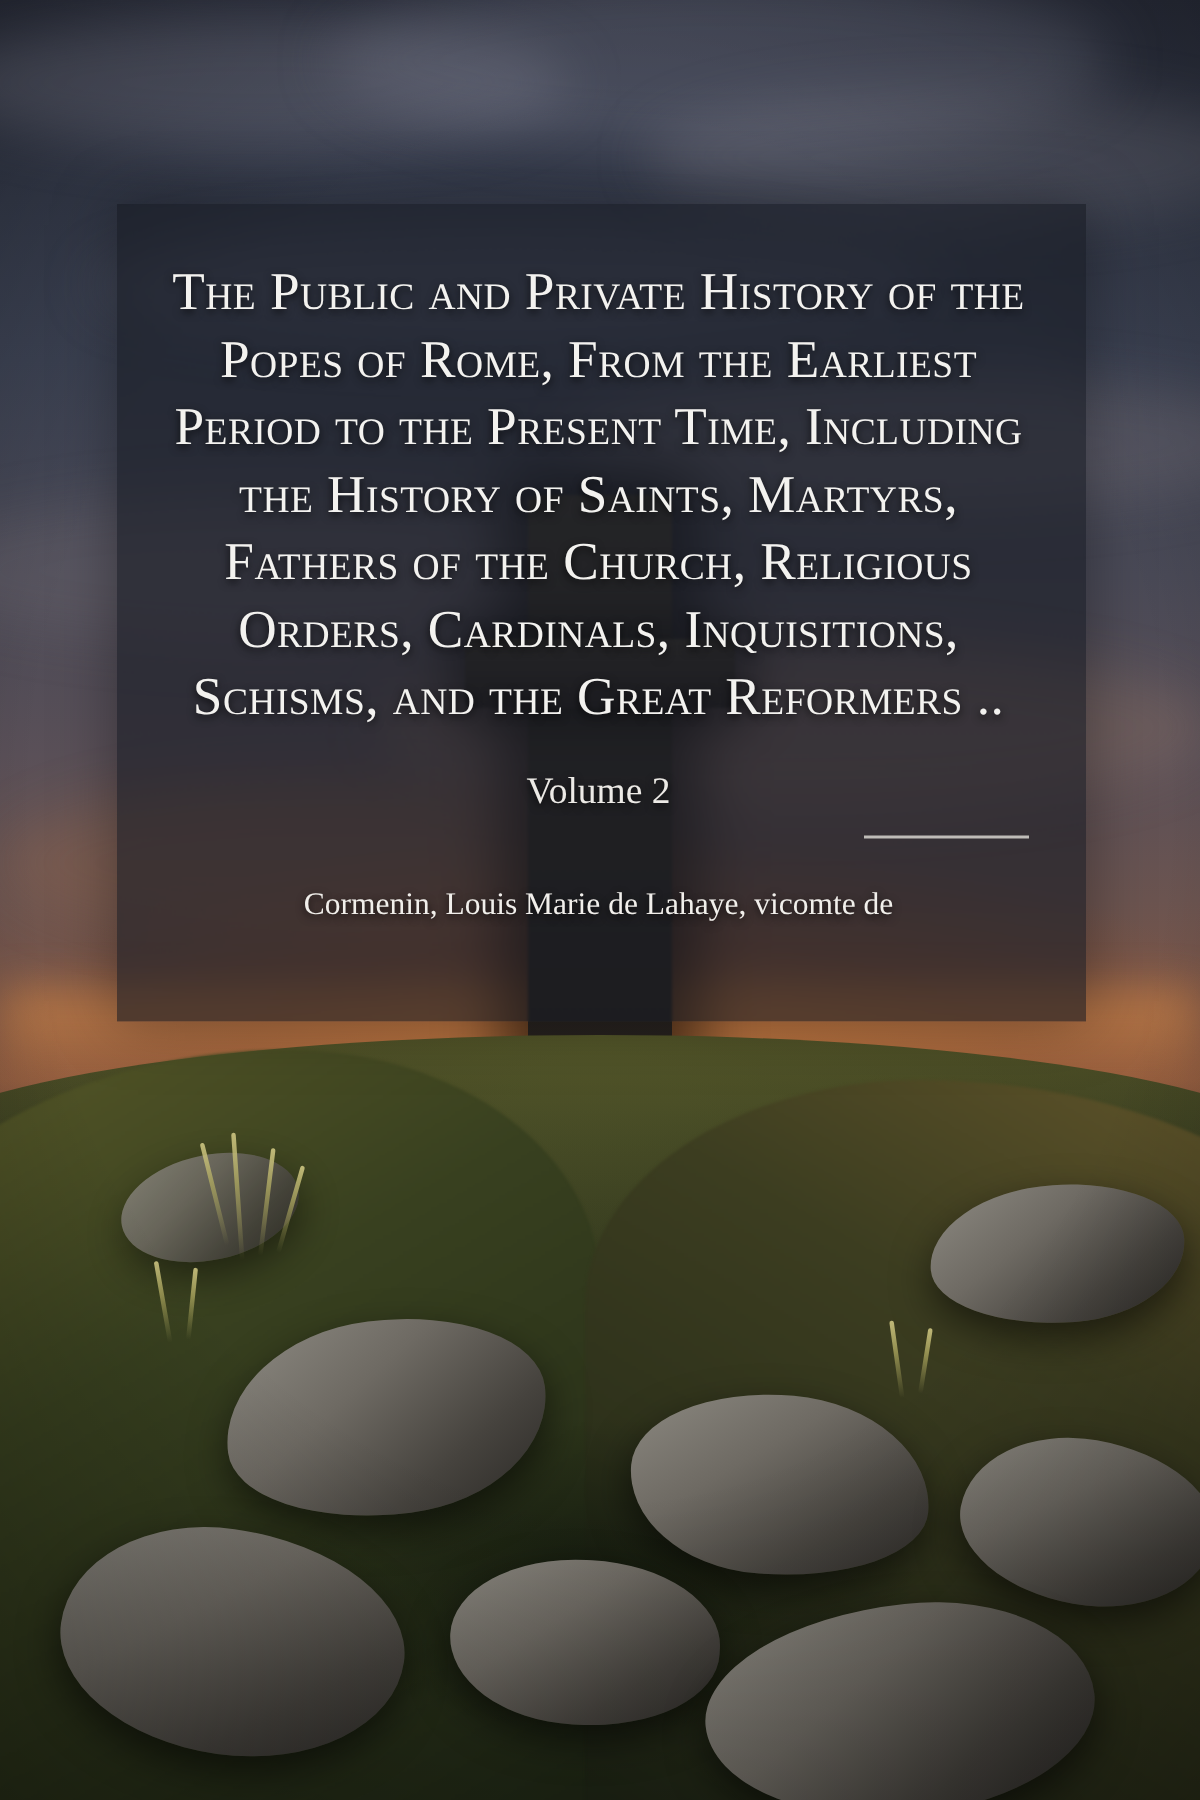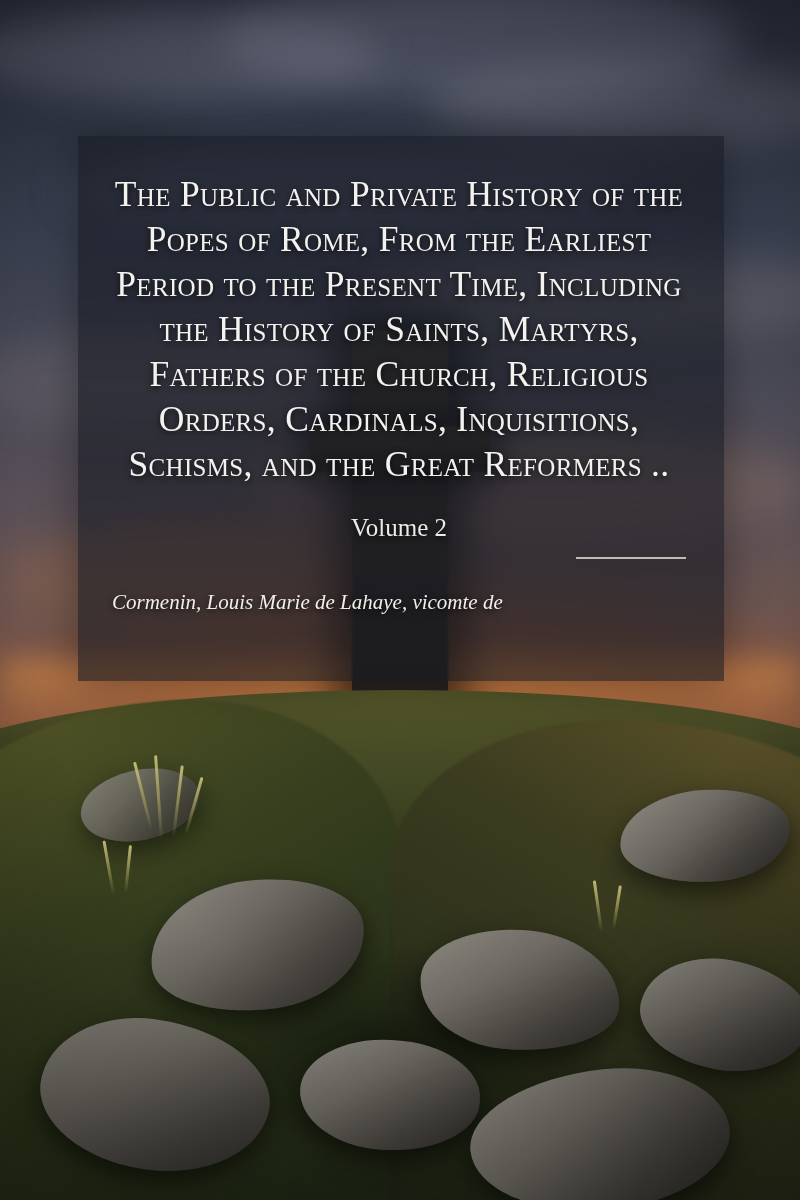--- a/index.html
+++ b/index.html
@@ -200,25 +200,24 @@
   .rule {
     margin: 14px 0 0 auto;
     width: 110px;
     height: 2px;
     background: #d8d5cf;
     opacity: .85;
   }
   .author {
     margin: 30px 0 0 0;
     color: #f1efeb;
-    text-align: left;
+    text-align: center;
     font-size: 21px;
     line-height: 27px;
     text-shadow: 0 2px 6px rgba(0,0,0,0.75);
-    font-style: italic;
   }
 </style>
 </head>
 <body>
 
 <div class="cover">
 
   <div class="bg">
     <div class="cloud c1"></div>
     <div class="cloud c2"></div>

